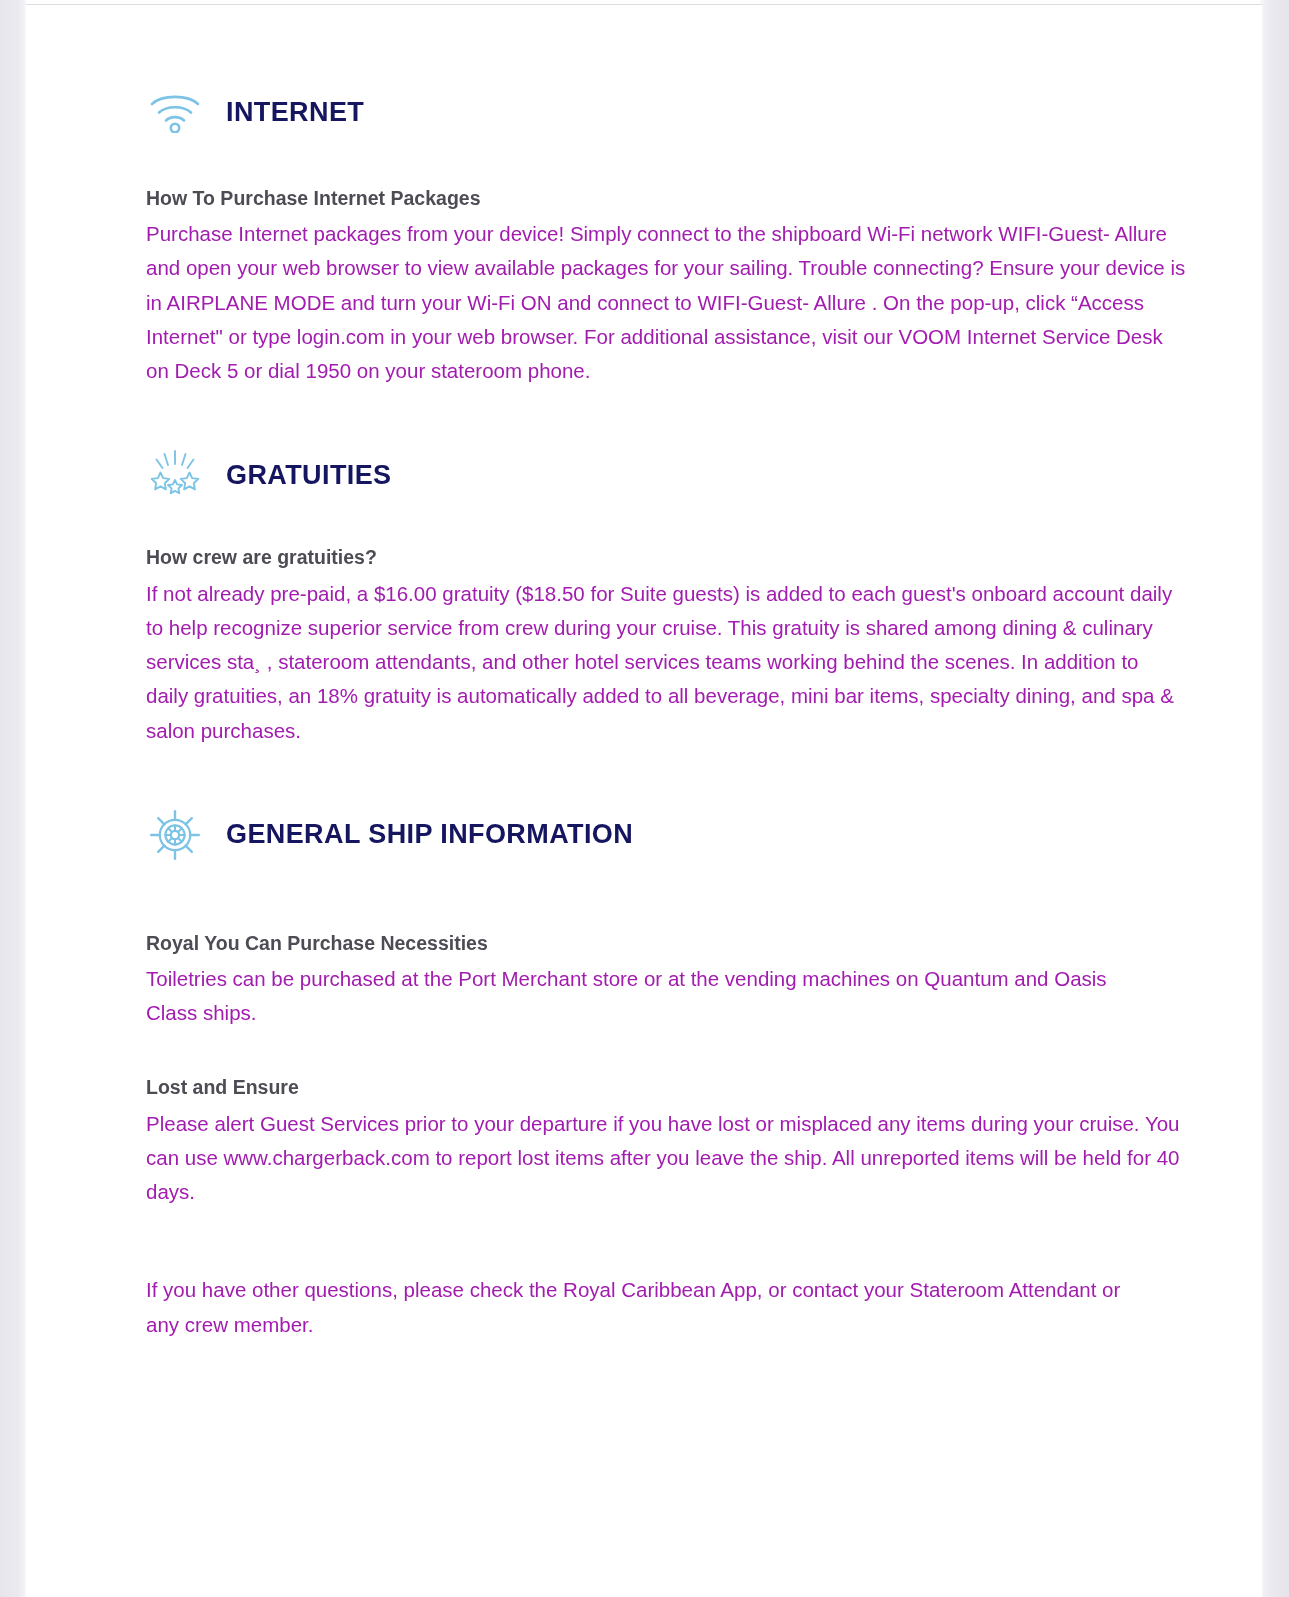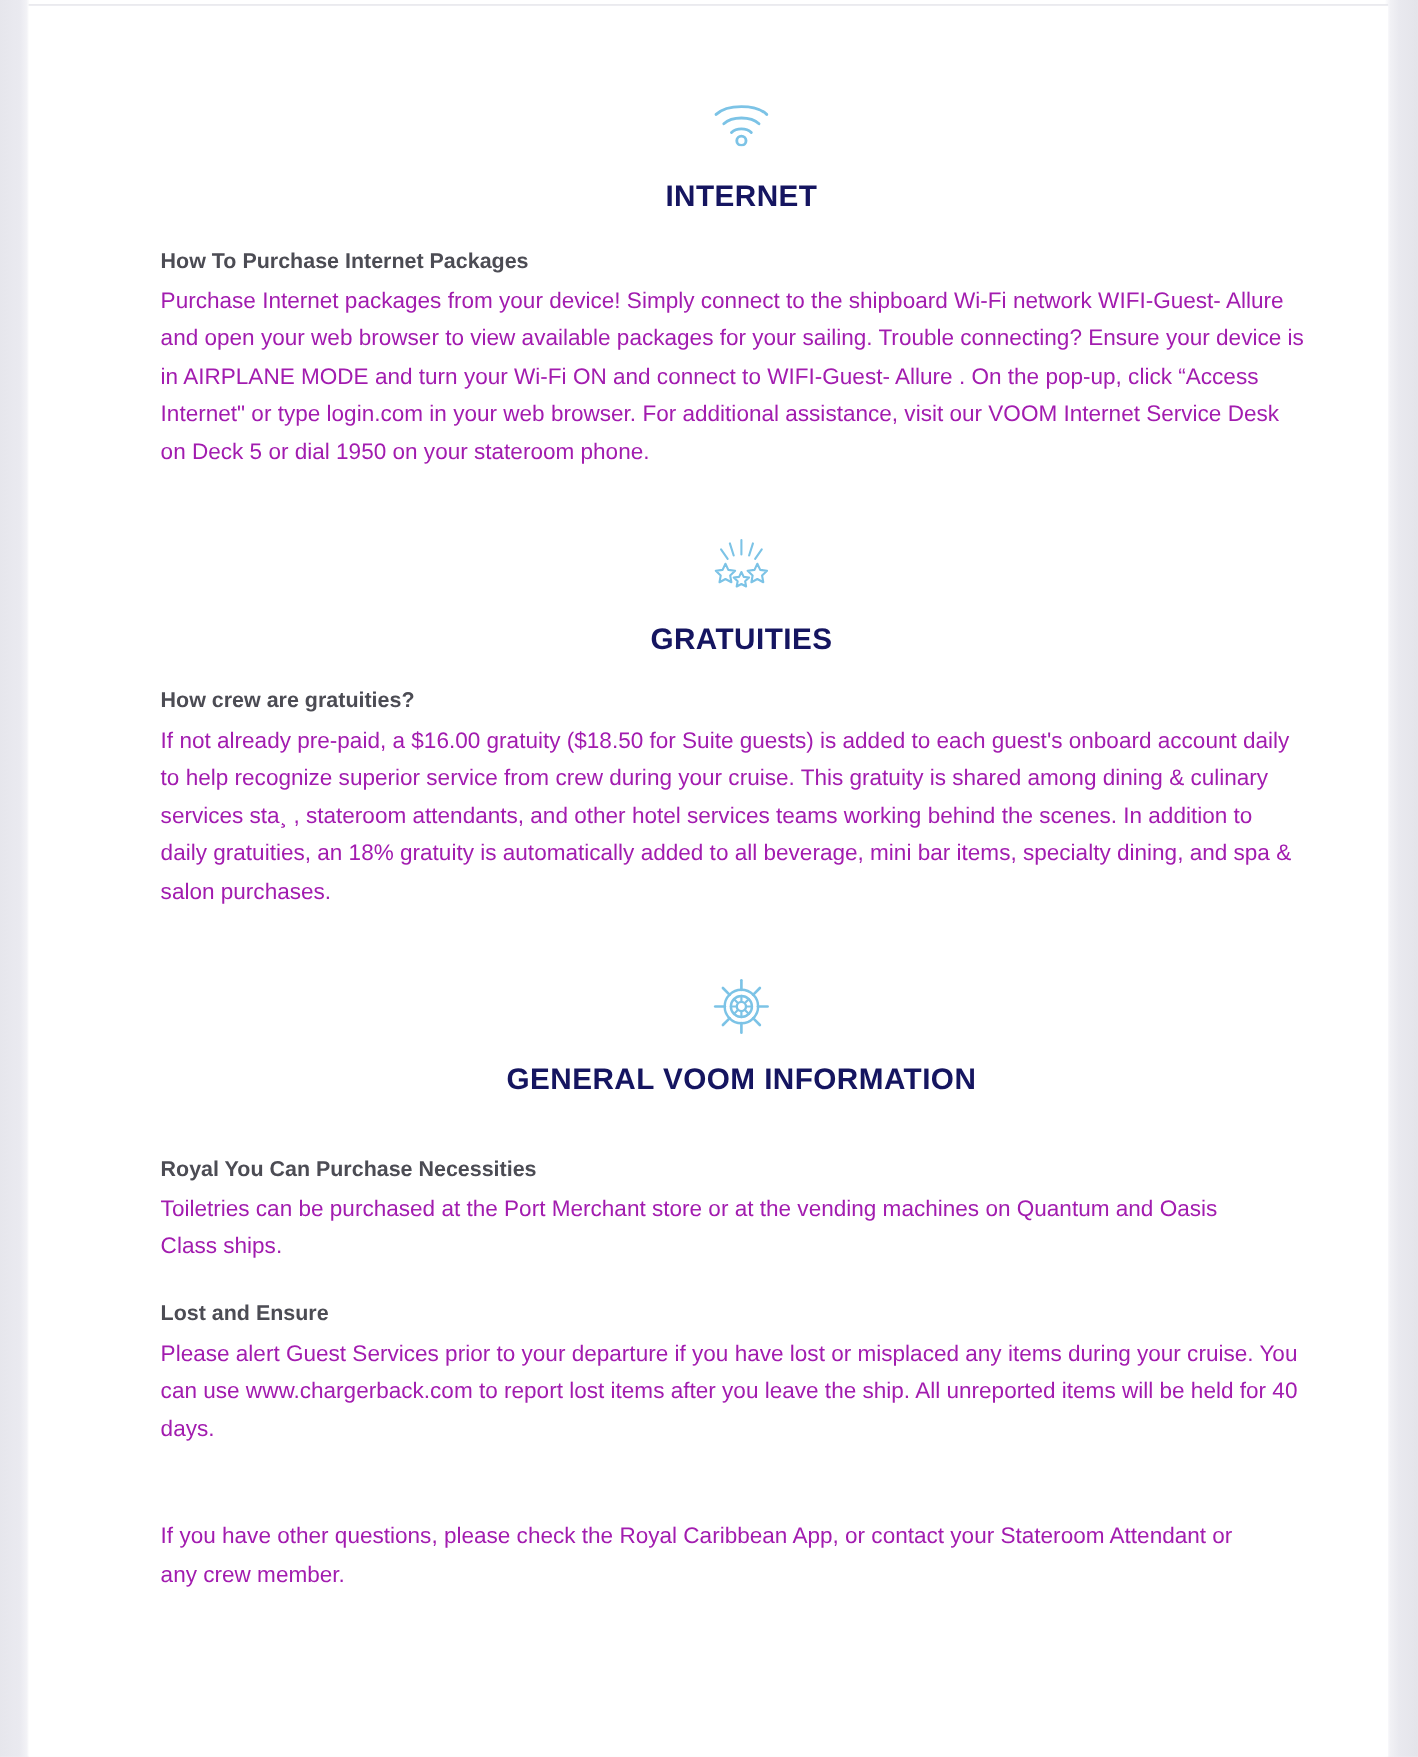--- a/index.html
+++ b/index.html
@@ -41,21 +41,20 @@
 
   .content {
     padding: 0 60px 0 120px;
   }
 
   
   .section-header {
     display: flex;
     align-items: center;
     gap: 22px;
-    flex-direction: column;
   }
   .section-icon {
     width: 58px;
     height: 58px;
     flex: 0 0 58px;
     display: flex;
     align-items: center;
     justify-content: center;
   }
   .section-icon svg { display: block; }
@@ -66,21 +65,21 @@
     color: #151560;
     font-family: "Liberation Sans", sans-serif;
     white-space: nowrap;
   }
 
   
   .sub-heading {
     font-size: 19.5px;
     font-weight: bold;
     color: #4c4c54;
-    margin: 3px 0 4px 0;
+    margin: 16px 0 4px 0;
     line-height: 1.55;
   }
   .body-text {
     font-size: 20.5px;
     color: #a21caf;
     line-height: 1.67;
     margin: 0;
     max-width: 1045px;
   }
   .body-text.narrow { max-width: 985px; }
@@ -169,21 +168,21 @@
               <path d="M26 30.2 L26 35.6"></path>
               <path d="M16.4 26 L21.8 26"></path>
               <path d="M30.2 26 L35.6 26"></path>
               <path d="M19.2 19.2 L23 23"></path>
               <path d="M29 29 L32.8 32.8"></path>
               <path d="M32.8 19.2 L29 23"></path>
               <path d="M23 29 L19.2 32.8"></path>
             </g>
           </svg>
         </span>
-        <span class="section-title">GENERAL VOOM INFORMATION</span>
+        <span class="section-title">GENERAL SHIP INFORMATION</span>
       </div>
 
       <div class="gap-head-body"></div>
 
       <div class="gap-para"></div>
       <div class="block">
         <div class="sub-heading">Royal You Can Purchase Necessities</div>
         <p class="body-text narrow">Toiletries can be purchased at the Port Merchant store or at the vending machines on Quantum and Oasis Class ships.</p>
       </div>
 

